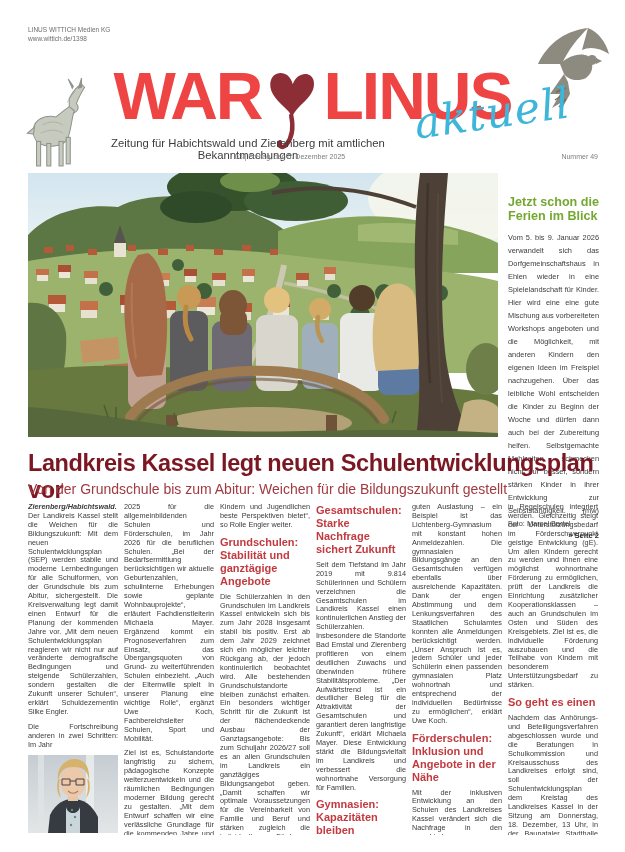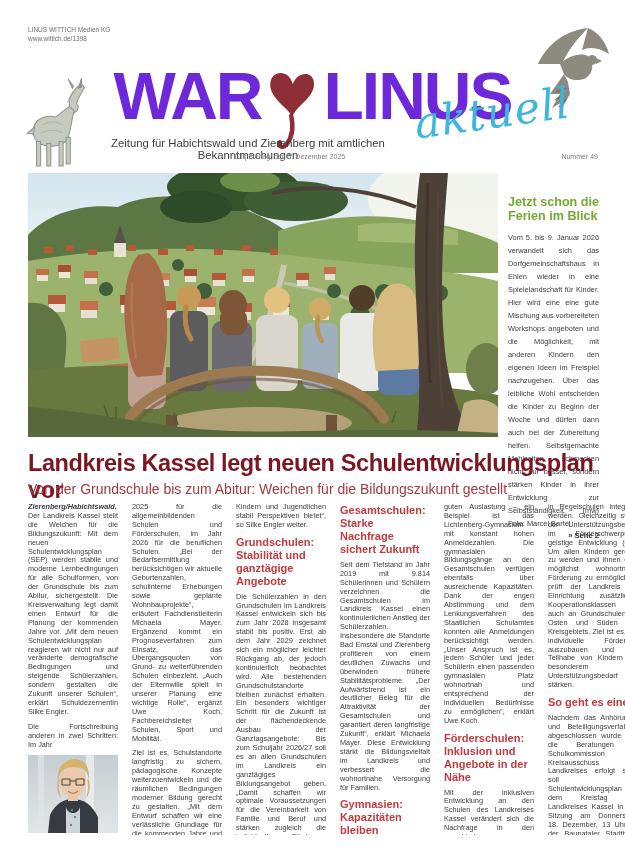--- a/index.html
+++ b/index.html
@@ -3,41 +3,41 @@
 <meta charset="utf-8">
 <style>
   * { margin:0; padding:0; box-sizing:border-box; }
   body { background:#e9e9e9; font-family:"Liberation Sans", sans-serif; }
   .page { position:relative; width:625px; height:852px; background:#ffffff; margin:0 auto; overflow:hidden; }
 
   
   .publisher { position:absolute; left:28px; top:25px; font-size:6.5px; line-height:1.45; color:#6d6d6d; }
   .logo-row { position:absolute; left:0; top:44px; width:625px; text-align:center; }
   .logo-inner { display:inline-flex; align-items:center; line-height:1; }
-  .logo-txt { font-size:66px; font-weight:700; letter-spacing:-2px; color:#6d28d9;text-align:right; }
+  .logo-txt { font-size:66px; font-weight:700; letter-spacing:-2px; color:#ef4444;text-align:right; }
   .logo-heart { width:58px; height:104px; margin:0 2px; position:relative; top:14px; }
   .goat { position:absolute; left:16px; top:76px; width:84px; height:92px; }
   .hawk { position:absolute; right:12px; top:24px; width:82px; height:92px; }
   .aktuell { position:absolute; left:414px; top:88px; font-family:"DejaVu Serif", serif; font-style:italic;
              font-size:43px; color:#3db6da; transform:rotate(-8deg); letter-spacing:1px; }
   .subtitle { position:absolute; left:62px; top:137px; width:372px; text-align:center; font-size:11.3px; color:#3c3c3c; }
   .dateline { position:absolute; left:0; top:153px; width:580px; text-align:center; font-size:7px; color:#7d7d7d; }
   .issue-no { position:absolute; right:27px; top:153px; font-size:7px; color:#7d7d7d; }
 
   
   .hero-photo { position:absolute; left:28px; top:173px; width:470px; height:264px; }
   .side-article { position:absolute; left:508px; top:196px; width:91px; }
   .side-title { color:#75a832; font-weight:700; font-size:12.6px; line-height:1.1; margin-bottom:7px; }
   .side-body { font-size:7.4px; line-height:13px; text-align:justify; color:#3b3b3b; hyphens:auto; }
   .side-ref { text-align:right; font-weight:700; font-size:7.6px; color:#2e2e2e; margin-top:1px; }
 
   
   .headline { position:absolute; left:28px; top:450px; width:590px; font-size:23.5px; font-weight:700; color:#7b1722; letter-spacing:-0.4px; }
   .subheadline { position:absolute; left:28px; top:481px; width:590px; font-size:14px; color:#a23a41; }
-  .cols { position:absolute; left:28px; top:503px; width:570px; height:332px; display:flex; gap:14px; }
+  .cols { position:absolute; left:28px; top:503px; width:570px; height:332px; display:flex; gap:6px; }
   .col { flex:0 0 90px; width:90px; overflow:hidden; font-size:7.3px; line-height:8.9px; text-align:justify; color:#3b3b3b; hyphens:auto; }
   .col p { margin:0 0 6px; }
   .lead-label { font-weight:700; font-style:italic; }
   .col-subhead { color:#c23a40; font-weight:700; font-size:11px; line-height:1.18; margin:1px 0 5px; text-align:left; }
   .portrait-wrap { margin-top:2px; }
   .portrait-svg { display:block; width:90px; height:78px; }
   .portrait-caption { display:flex; justify-content:space-between; font-style:italic; font-size:6.6px; color:#4b4b4b; margin-top:2.5px; }
 </style>
 </head>
 <body>
@@ -284,21 +284,21 @@
         <span>Silke Engler</span>
         <span>Foto: privat</span>
       </div>
     </div>
   </div>
     <div class="col">
         <p>2025 für die allgemeinbildenden Schulen und Förderschulen, im Jahr 2026 für die beruflichen Schulen. „Bei der Bedarfsermittlung berücksichtigen wir aktuelle Geburtenzahlen, schulinterne Erhebungen sowie geplante Wohnbauprojekte“, erläutert Fachdienstleiterin Michaela Mayer. Ergänzend kommt ein Prognoseverfahren zum Einsatz, das Übergangsquoten von Grund- zu weiterführenden Schulen einbezieht. „Auch der Elternwille spielt in unserer Planung eine wichtige Rolle“, ergänzt Uwe Koch, Fachbereichsleiter Schulen, Sport und Mobilität.</p>
         <p>Ziel ist es, Schulstandorte langfristig zu sichern, pädagogische Konzepte weiterzuentwickeln und die räumlichen Bedingungen moderner Bildung gerecht zu gestalten. „Mit dem Entwurf schaffen wir eine verlässliche Grundlage für die kommenden Jahre und setzen den Kurs für eine zukunftsfähige Bildungslandschaft, die allen</p>
       </div>
     <div class="col">
-        <p>Kindern und Jugendlichen stabil Perspektiven bietet“, so Silke Engler weiter.</p>
+        <p>Kindern und Jugendlichen beste Perspektiven bietet“, so Rolle Engler weiter.</p>
         <div class="col-subhead">Grundschulen: Stabilität und ganztägige Angebote</div>
         <p>Die Schülerzahlen in den Grundschulen im Landkreis Kassel entwickeln sich bis zum Jahr 2028 insgesamt stabil bis positiv. Erst ab dem Jahr 2029 zeichnet sich ein möglicher leichter Rückgang ab, der jedoch kontinuierlich beobachtet wird. Alle bestehenden Grundschulstandorte bleiben zunächst erhalten. Ein besonders wichtiger Schritt für die Zukunft ist der flächendeckende Ausbau der Ganztagsangebote: Bis zum Schuljahr 2026/27 soll es an allen Grundschulen im Landkreis ein ganztägiges Bildungsangebot geben. „Damit schaffen wir optimale Voraussetzungen für die Vereinbarkeit von Familie und Beruf und stärken zugleich die individuelle Förderung unserer Schülerinnen und Schüler“, betont Silke Meister aus der Stabsstelle Bildung.</p>
       </div>
     <div class="col">
         <div class="col-subhead">Gesamtschulen: Starke Nachfrage sichert Zukunft</div>
         <p>Seit dem Tiefstand im Jahr 2019 mit 9.814 Schülerinnen und Schülern verzeichnen die Gesamtschulen im Landkreis Kassel einen kontinuierlichen Anstieg der Schülerzahlen. Insbesondere die Standorte Bad Emstal und Zierenberg profitieren von einem deutlichen Zuwachs und überwinden frühere Stabilitätsprobleme. „Der Aufwärtstrend ist ein deutlicher Beleg für die Attraktivität der Gesamtschulen und garantiert deren langfristige Zukunft“, erklärt Michaela Mayer. Diese Entwicklung stärkt die Bildungsvielfalt im Landkreis und verbessert die wohnortnahe Versorgung für Familien.</p>
         <div class="col-subhead">Gymnasien: Kapazitäten bleiben gesichert</div>
         <p>Auch an den Gymnasien und gymnasialen Oberstufen im Landkreis Kassel bleiben die Schülerzahlen stabil. Kleine Schwankungen ändern nichts an der insgesamt</p>
       </div>
     <div class="col">

